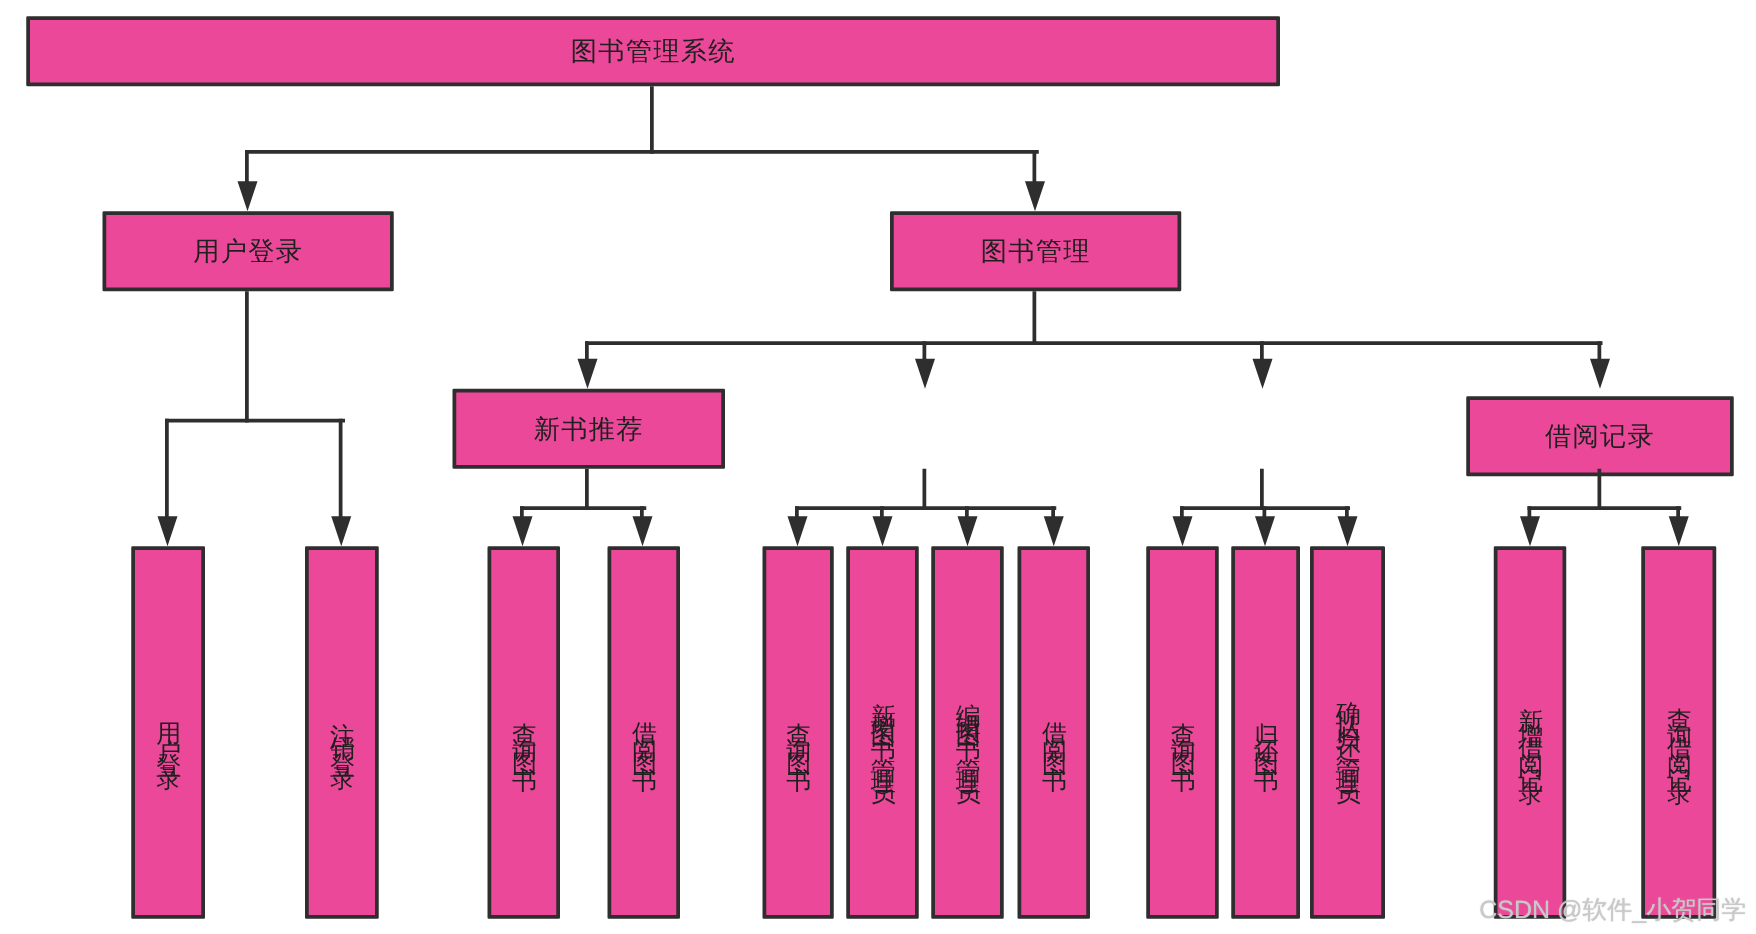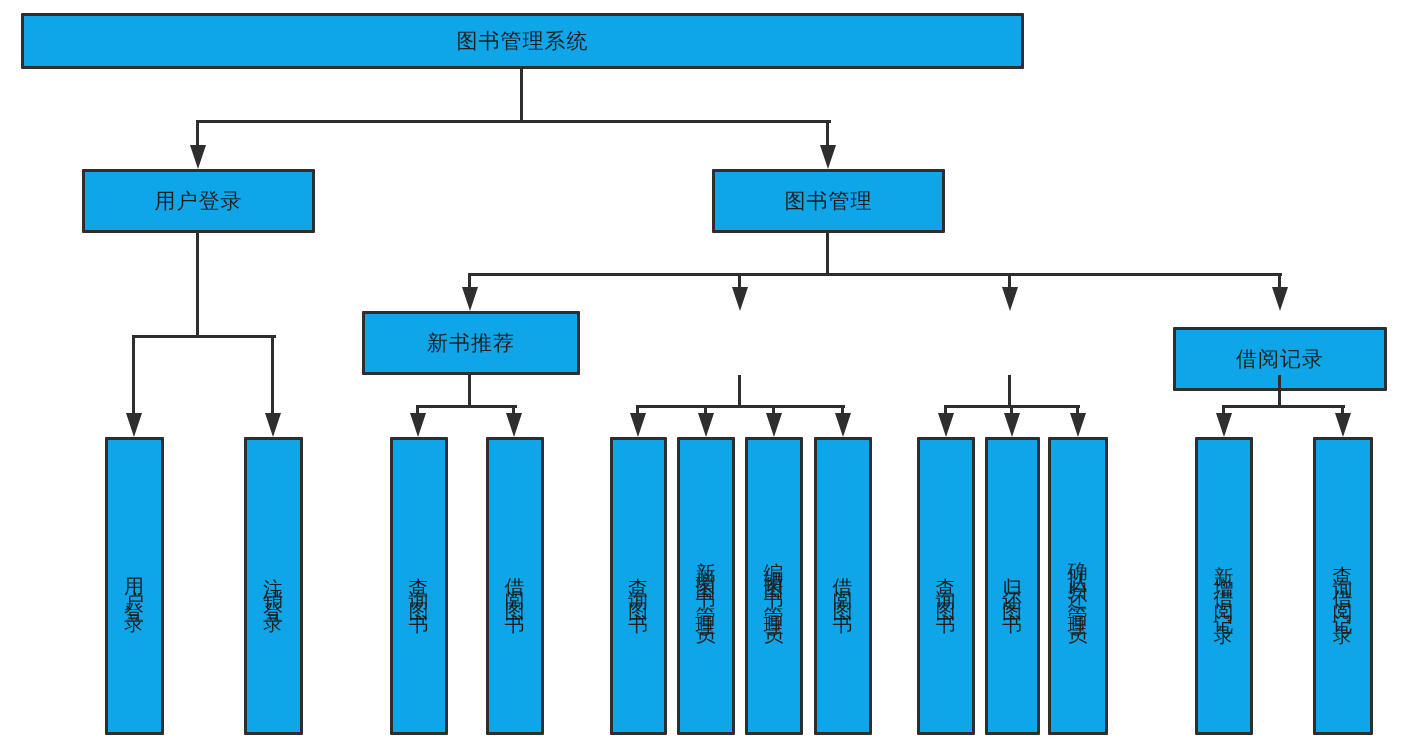--- a/index.html
+++ b/index.html
@@ -2,21 +2,21 @@
 <html><head>
 <meta charset="utf-8">
 <style>
   html,body{margin:0;padding:0;background:#ffffff;}
   .canvas{
     position:relative;width:1405px;height:747px;background:#fff;overflow:hidden;
     font-family:"Liberation Sans","DejaVu Sans",sans-serif;color:#1f1f1f;
     --line:#2e2e2e;
   }
   .node{
-    position:absolute;box-sizing:border-box;background:#0ea5e9;
+    position:absolute;box-sizing:border-box;background:#ec4899;
     border:3px solid var(--line);border-radius:1px;
     display:flex;align-items:center;justify-content:center;
   }
   .lbl-h{font-size:21px;letter-spacing:1px;white-space:nowrap;}
   .lbl-v{
     writing-mode:vertical-rl;text-orientation:mixed;
     font-size:20px;line-height:1;letter-spacing:12px;white-space:nowrap;
   }
   .line{position:absolute;background:var(--line);}
   .arrow{
@@ -41,21 +41,21 @@
   <div class="node" style="left:82px;top:169px;width:233px;height:64px">
     <span class="lbl-h">用户登录</span>
   </div>
   <div class="node" style="left:362px;top:311px;width:218px;height:64px">
     <span class="lbl-h">新书推荐</span>
   </div>
 
   <div class="node" style="left:712px;top:169px;width:233px;height:64px">
     <span class="lbl-h">图书管理</span>
   </div>
-  <div class="node" style="left:1173px;top:327px;width:214px;height:64px">
+  <div class="node" style="left:1173px;top:317px;width:214px;height:64px">
     <span class="lbl-h">借阅记录</span>
   </div>
 
   <div class="node" style="left:105px;top:437px;width:59px;height:298px">
     <span class="lbl-v">用户登录</span>
   </div>
   <div class="node" style="left:244px;top:437px;width:59px;height:298px">
     <span class="lbl-v">注销登录</span>
   </div>
 
@@ -148,14 +148,15 @@
   <div class="arrow" style="left:1004px;top:413px"></div>
   <div class="arrow" style="left:1070px;top:413px"></div>
 
   <div class="line" style="left:1278px;top:375px;width:3px;height:33px"></div>
   <div class="line" style="left:1222px;top:405px;width:123px;height:3px"></div>
   <div class="line" style="left:1222px;top:405px;width:3px;height:10px"></div>
   <div class="line" style="left:1341px;top:405px;width:3px;height:10px"></div>
   <div class="arrow" style="left:1216px;top:413px"></div>
   <div class="arrow" style="left:1335px;top:413px"></div>
 
+  <div class="watermark">CSDN @软件_小贺同学</div>
 
 </div>
 
 </body></html>

